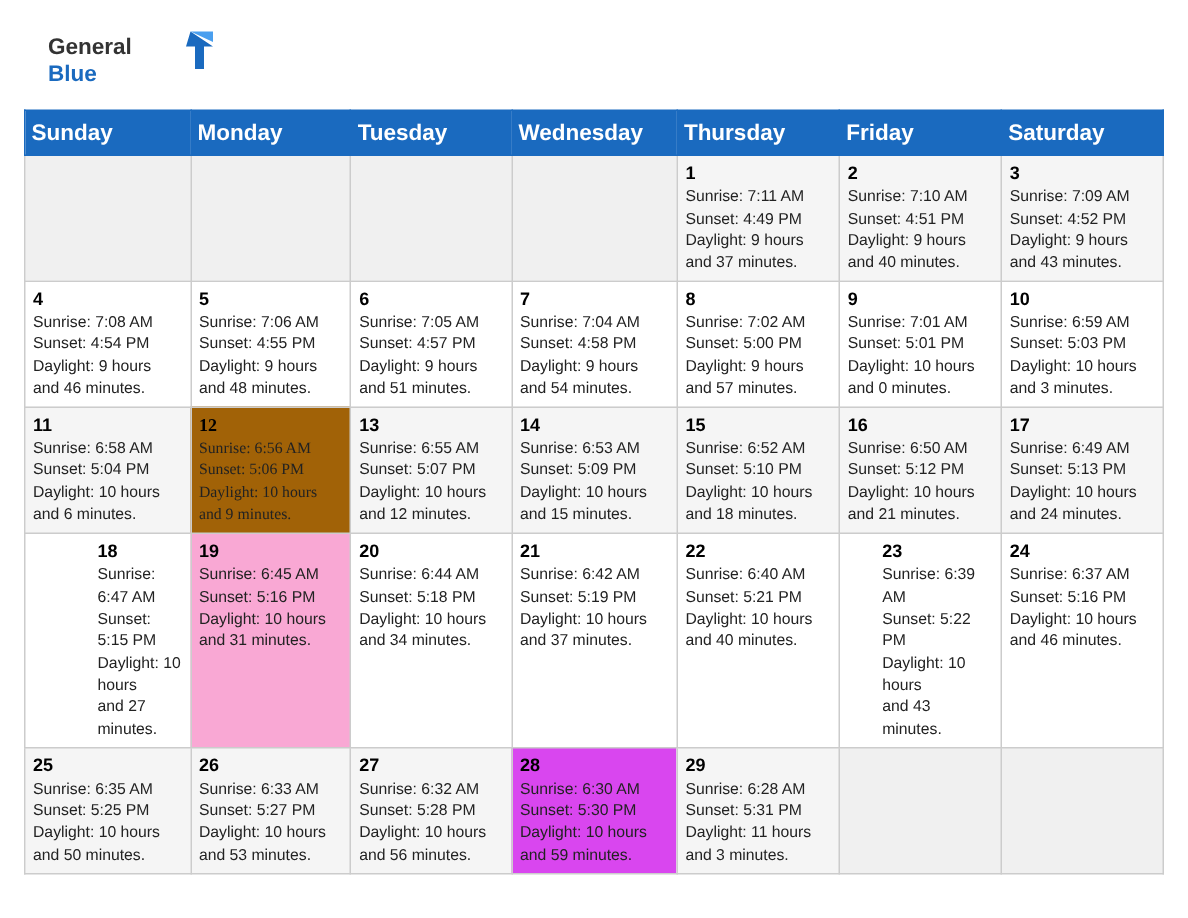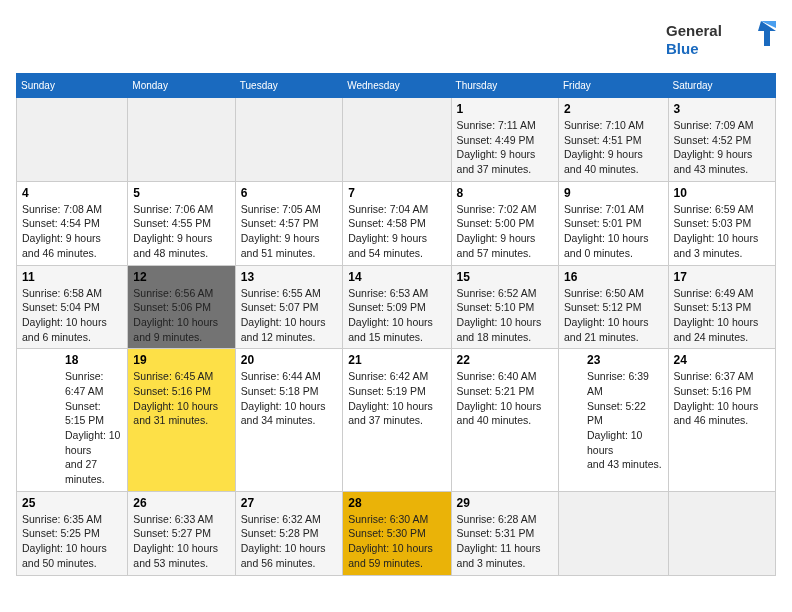--- a/index.html
+++ b/index.html
@@ -5,21 +5,21 @@
     * { box-sizing: border-box; margin: 0; padding: 0; }
     body {
       font-family: Arial, sans-serif;
       background: #fff;
       width: 792px;
       min-height: 612px;
       padding: 16px;
     }
     .header {
       display: flex;
-      justify-content: flex-end;
+      justify-content: flex-start;
       align-items: flex-start;
       margin-bottom: 12px;
       margin-left: 16px;
     }
     .logo {
       display: flex;
       align-items: center;
       gap: 4px;
     }
     .title-block {
@@ -37,22 +37,22 @@
     .calendar-table {
       width: 100%;
       border-collapse: collapse;
       font-size: 11px;
     }
     .calendar-table th {
       background: #1a6abf;
       color: #fff;
       padding: 6px 4px;
       text-align: left;
-      font-size: 10px;
-      font-weight: normal;
+      font-size: 15px;
+      font-weight: bold;
       border: 1px solid #1a6abf;
     }
     .calendar-table td {
       border: 1px solid #ccc;
       vertical-align: top;
       padding: 4px 5px;
       width: 113px;
       min-height: 80px;
       background: #fff;
     }
@@ -187,21 +187,21 @@
         </td>
       </tr>
       <tr>
         <td style="background: rgb(245, 245, 245);">
           <span class="day-number">11</span>
           <div class="day-info" style="white-space: pre-line;">Sunrise: 6:58 AM
 Sunset: 5:04 PM
 Daylight: 10 hours
 and 6 minutes.</div>
         </td>
-        <td style="background: #737373;">
+        <td style="background: #a16207; font-family: Liberation Serif, serif;">
           <span class="day-number">12</span>
           <div class="day-info" style="white-space: pre-line;">Sunrise: 6:56 AM
 Sunset: 5:06 PM
 Daylight: 10 hours
 and 9 minutes.</div>
         </td>
         <td style="background: rgb(245, 245, 245);">
           <span class="day-number">13</span>
           <div class="day-info" style="white-space: pre-line;">Sunrise: 6:55 AM
 Sunset: 5:07 PM
@@ -238,21 +238,21 @@
         </td>
       </tr>
       <tr>
         <td style="background: rgb(255, 255, 255); padding-left: 48px;">
           <span class="day-number">18</span>
           <div class="day-info" style="white-space: pre-line;">Sunrise: 6:47 AM
 Sunset: 5:15 PM
 Daylight: 10 hours
 and 27 minutes.</div>
         </td>
-        <td style="background: #fde047;">
+        <td style="background: #f9a8d4;">
           <span class="day-number">19</span>
           <div class="day-info" style="white-space: pre-line;">Sunrise: 6:45 AM
 Sunset: 5:16 PM
 Daylight: 10 hours
 and 31 minutes.</div>
         </td>
         <td style="background: rgb(255, 255, 255);">
           <span class="day-number">20</span>
           <div class="day-info" style="white-space: pre-line;">Sunrise: 6:44 AM
 Sunset: 5:18 PM
@@ -303,21 +303,21 @@
 Daylight: 10 hours
 and 53 minutes.</div>
         </td>
         <td style="background: rgb(245, 245, 245);">
           <span class="day-number">27</span>
           <div class="day-info" style="white-space: pre-line;">Sunrise: 6:32 AM
 Sunset: 5:28 PM
 Daylight: 10 hours
 and 56 minutes.</div>
         </td>
-        <td style="background: #eab308;">
+        <td style="background: #d946ef;">
           <span class="day-number">28</span>
           <div class="day-info" style="white-space: pre-line;">Sunrise: 6:30 AM
 Sunset: 5:30 PM
 Daylight: 10 hours
 and 59 minutes.</div>
         </td>
         <td style="background: rgb(245, 245, 245);">
           <span class="day-number">29</span>
           <div class="day-info" style="white-space: pre-line;">Sunrise: 6:28 AM
 Sunset: 5:31 PM

